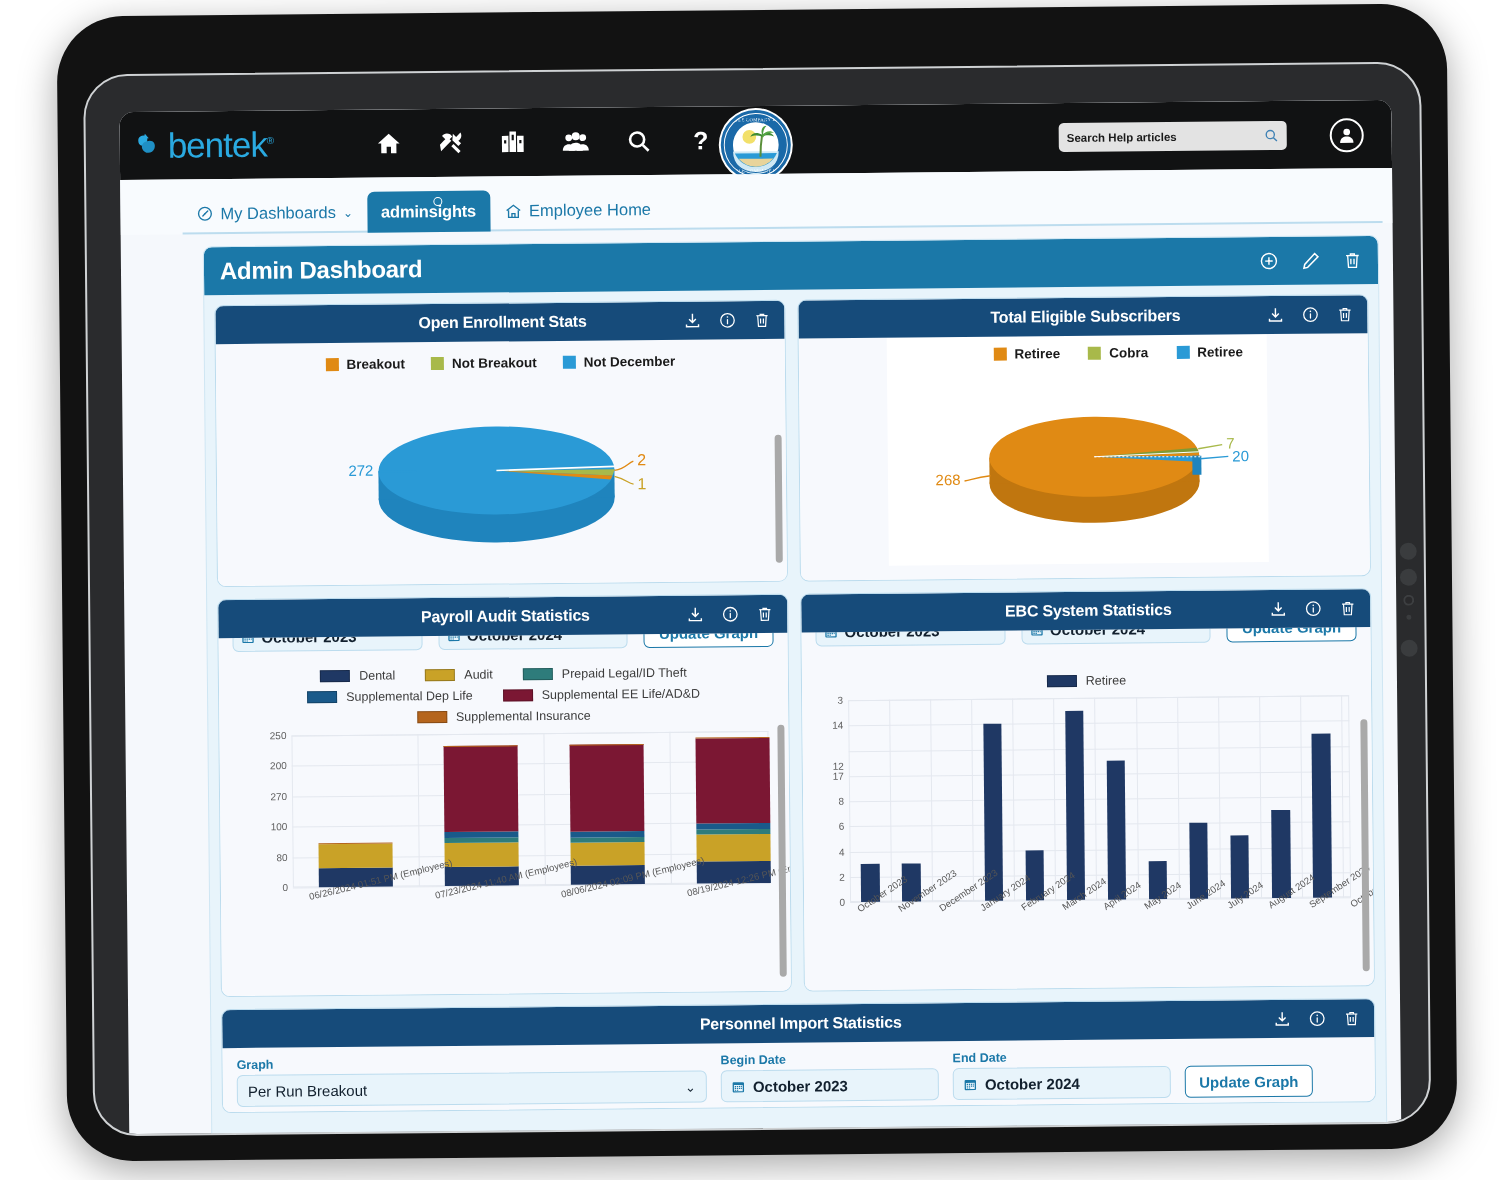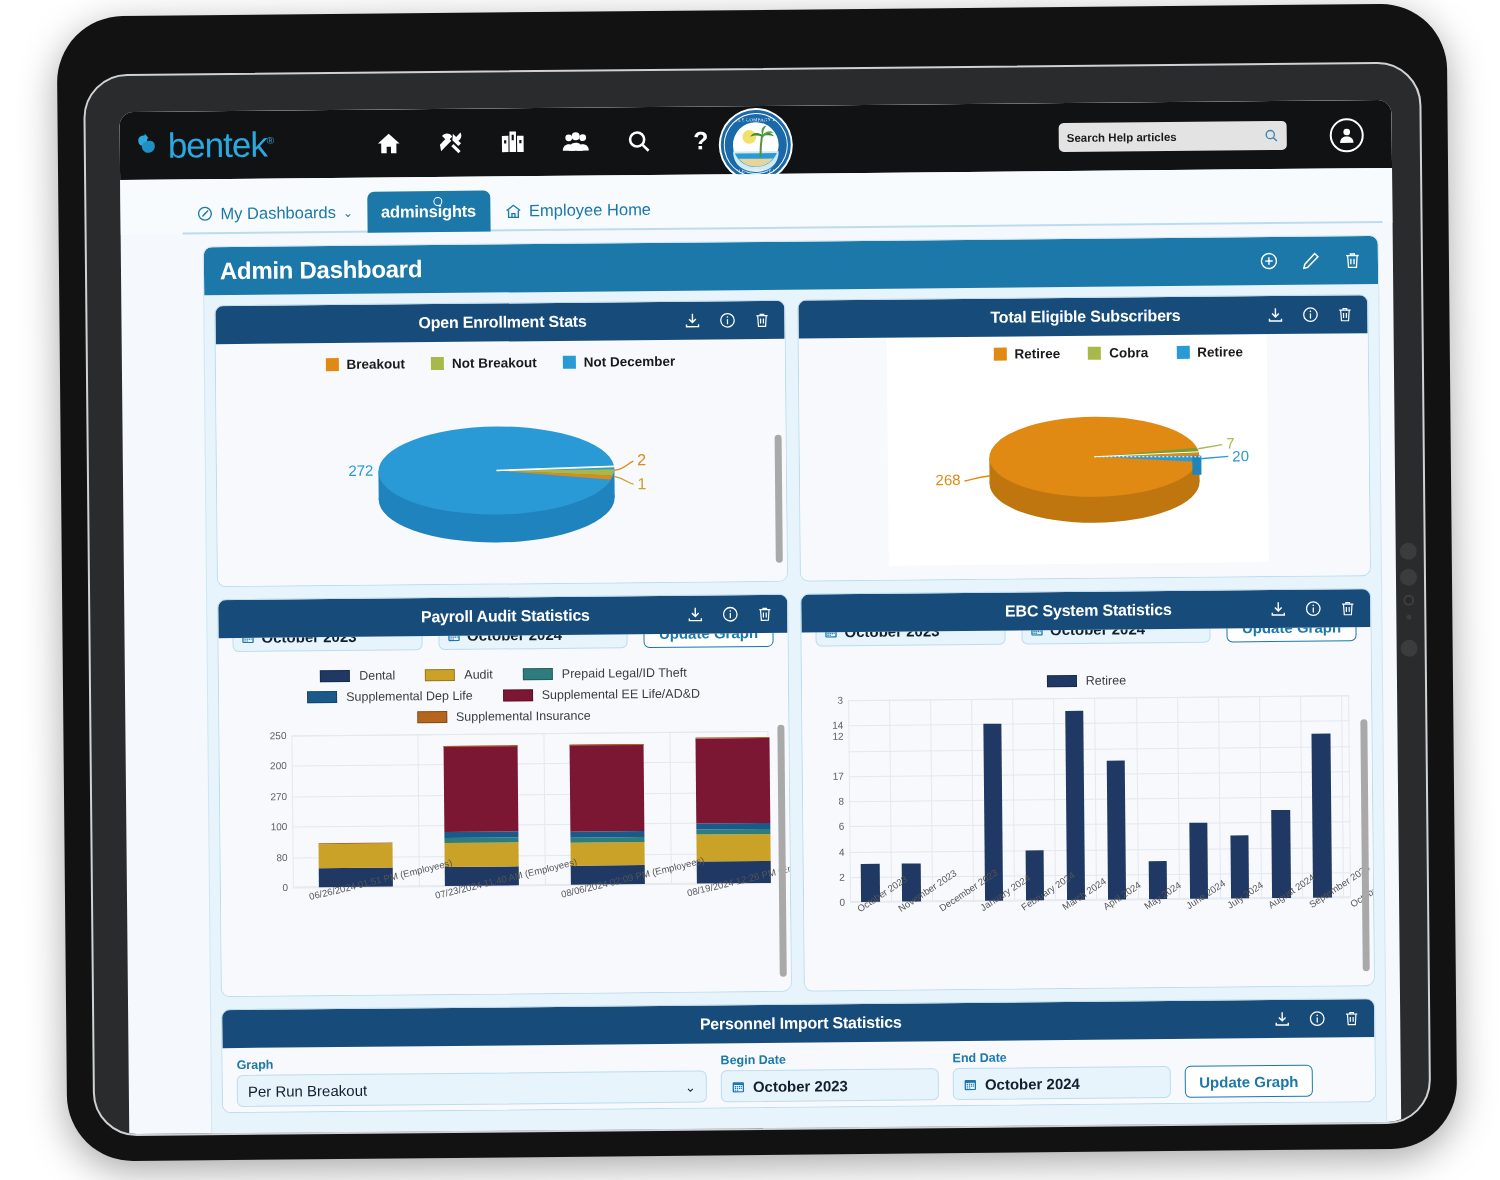--- a/index.html
+++ b/index.html
@@ -831,21 +831,21 @@
                     <div class="yaxis-lbl" style="top: 176.75px;">2</div>
                     <div class="gridline" style="top: 151.5px;"></div>
                     <div class="yaxis-lbl" style="top: 151.5px;">4</div>
                     <div class="gridline" style="top: 126.25px;"></div>
                     <div class="yaxis-lbl" style="top: 126.25px;">6</div>
                     <div class="gridline" style="top: 101px;"></div>
                     <div class="yaxis-lbl" style="top: 101px;">8</div>
                     <div class="gridline" style="top: 75.75px;"></div>
                     <div class="yaxis-lbl" style="top: 75.75px;">17</div>
                     <div class="gridline" style="top: 50.5px;"></div>
-                    <div class="yaxis-lbl" style="top: 36px;">12</div>
+                    <div class="yaxis-lbl" style="top: 66px;">12</div>
                     <div class="gridline" style="top: 25.25px;"></div>
                     <div class="yaxis-lbl" style="top: 25.25px;">14</div>
                     <div class="gridline" style="top: 0px;"></div>
                     <div class="yaxis-lbl" style="top: 0px;">3</div>
                     <div class="vgrid" style="left: 41.0769px;"></div>
                     <div class="vgrid" style="left: 82.1538px;"></div>
                     <div class="vgrid" style="left: 123.231px;"></div>
                     <div class="vgrid" style="left: 164.308px;"></div>
                     <div class="vgrid" style="left: 205.385px;"></div>
                     <div class="vgrid" style="left: 246.462px;"></div>

